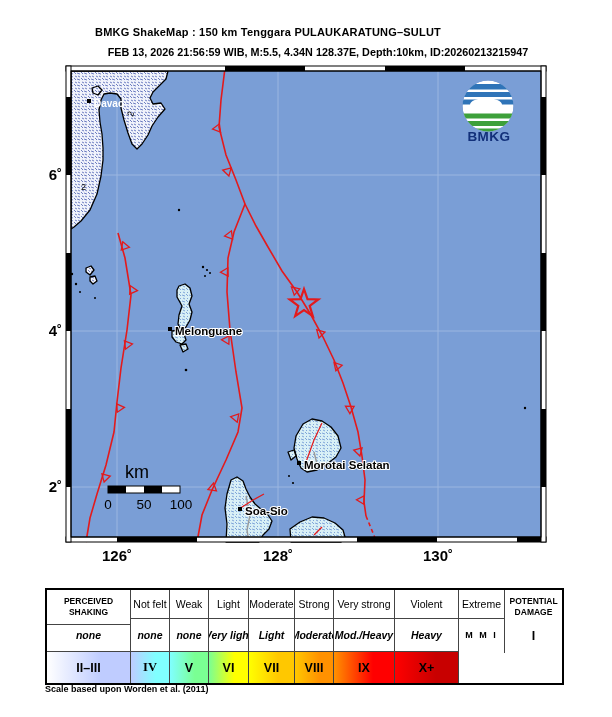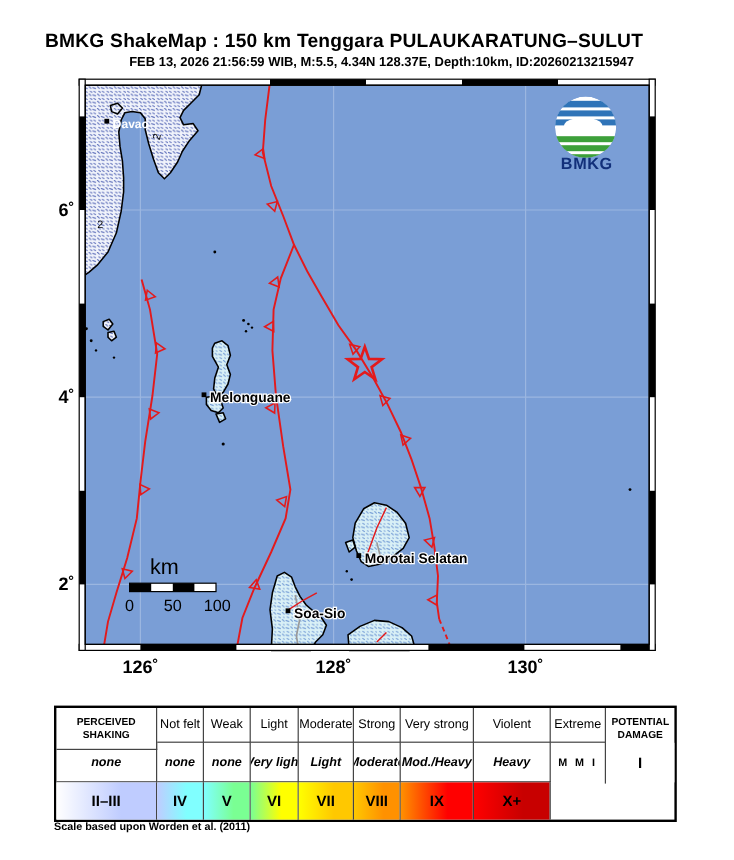--- a/index.html
+++ b/index.html
@@ -1,19 +1,19 @@
 <!DOCTYPE html>
 <html><head>
 <meta charset="utf-8">
 <style>
   html,body{margin:0;padding:0;background:#fff;}
   #page{position:relative;width:612px;height:717px;background:#fff;
         font-family:"Liberation Sans", sans-serif;color:#000;overflow:hidden;}
-  .title{position:absolute;top:26px;left:0;width:536px;text-align:right;
-         font-size:16px;font-weight:bold;letter-spacing:0.2px;}
+  .title{position:absolute;top:26px;left:0;width:536px;text-align:center;
+         font-size:11px;font-weight:bold;letter-spacing:0.2px;}
   .subtitle{position:absolute;top:46px;left:12px;width:612px;text-align:center;
             font-size:10.8px;font-weight:bold;}
   .version{position:absolute;left:68px;top:563px;font-size:10px;font-weight:bold;}
   
   .legend-table{position:absolute;left:45px;top:588px;border:2px solid #000;
                 display:grid;background:#fff;
                 grid-template-columns:84px 39px 39px 40px 46px 39px 61px 64px 46px 57px;
                 grid-template-rows:29px 33px 31px;}
   .cell{border-right:1px solid #444;border-bottom:1px solid #444;
         display:flex;align-items:center;justify-content:center;text-align:center;
@@ -220,21 +220,21 @@
     <div class="cell dmg">none</div>
     <div class="cell dmg">Very light</div>
     <div class="cell dmg">Light</div>
     <div class="cell dmg">Moderate</div>
     <div class="cell dmg">Mod./Heavy</div>
     <div class="cell dmg">Heavy</div>
 
     <div class="cell rowhead mmihead r3">M M I</div>
     <div class="cell mmi" style="background: linear-gradient(90deg, rgb(255, 255, 255) 0%, rgb(255, 255, 255) 65%);">I</div>
     <div class="cell mmi" style="background: linear-gradient(90deg, rgb(255, 255, 255) 0%, rgb(191, 204, 255) 65%);">II–III</div>
-    <div class="cell mmi" style="background: linear-gradient(90deg, rgb(191, 204, 255) 0%, rgb(128, 255, 255) 65%);">IV</div>
+    <div class="cell mmi" style="background: linear-gradient(90deg, rgb(191, 204, 255) 0%, rgb(128, 255, 255) 65%); font-family: Liberation Serif, serif;">IV</div>
     <div class="cell mmi" style="background: linear-gradient(90deg, rgb(128, 255, 255) 0%, rgb(122, 255, 147) 65%);">V</div>
     <div class="cell mmi" style="background: linear-gradient(90deg, rgb(122, 255, 147) 0%, rgb(255, 255, 0) 65%);">VI</div>
     <div class="cell mmi" style="background: linear-gradient(90deg, rgb(255, 255, 0) 0%, rgb(255, 200, 0) 65%);">VII</div>
     <div class="cell mmi" style="background: linear-gradient(90deg, rgb(255, 200, 0) 0%, rgb(255, 145, 0) 65%);">VIII</div>
     <div class="cell mmi" style="background: linear-gradient(90deg, rgb(255, 145, 0) 0%, rgb(255, 0, 0) 65%);">IX</div>
     <div class="cell mmi" style="background: linear-gradient(90deg, rgb(255, 0, 0) 0%, rgb(200, 0, 0) 65%);">X+</div>
   </div>
 
   <div class="footnote">Scale based upon Worden et al. (2011)</div>
 </div>

